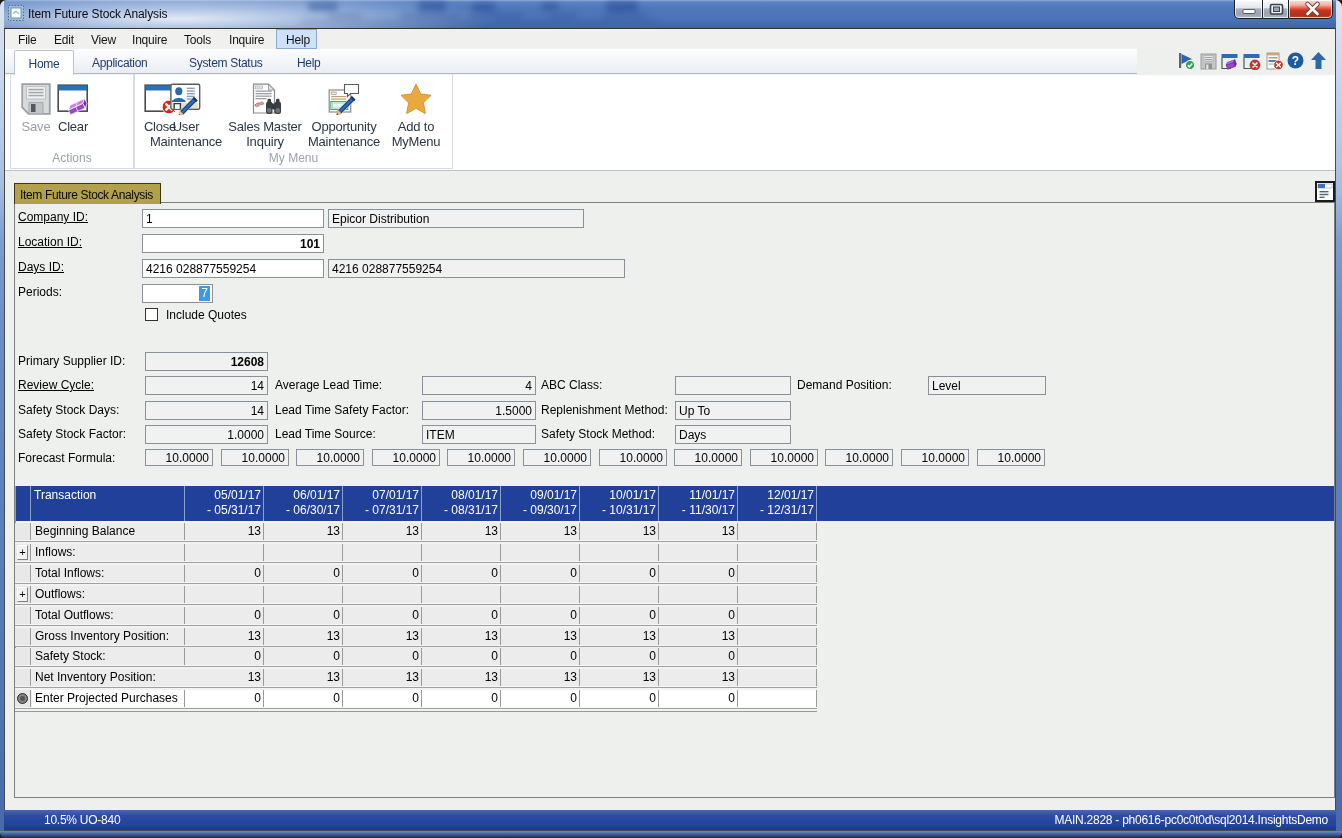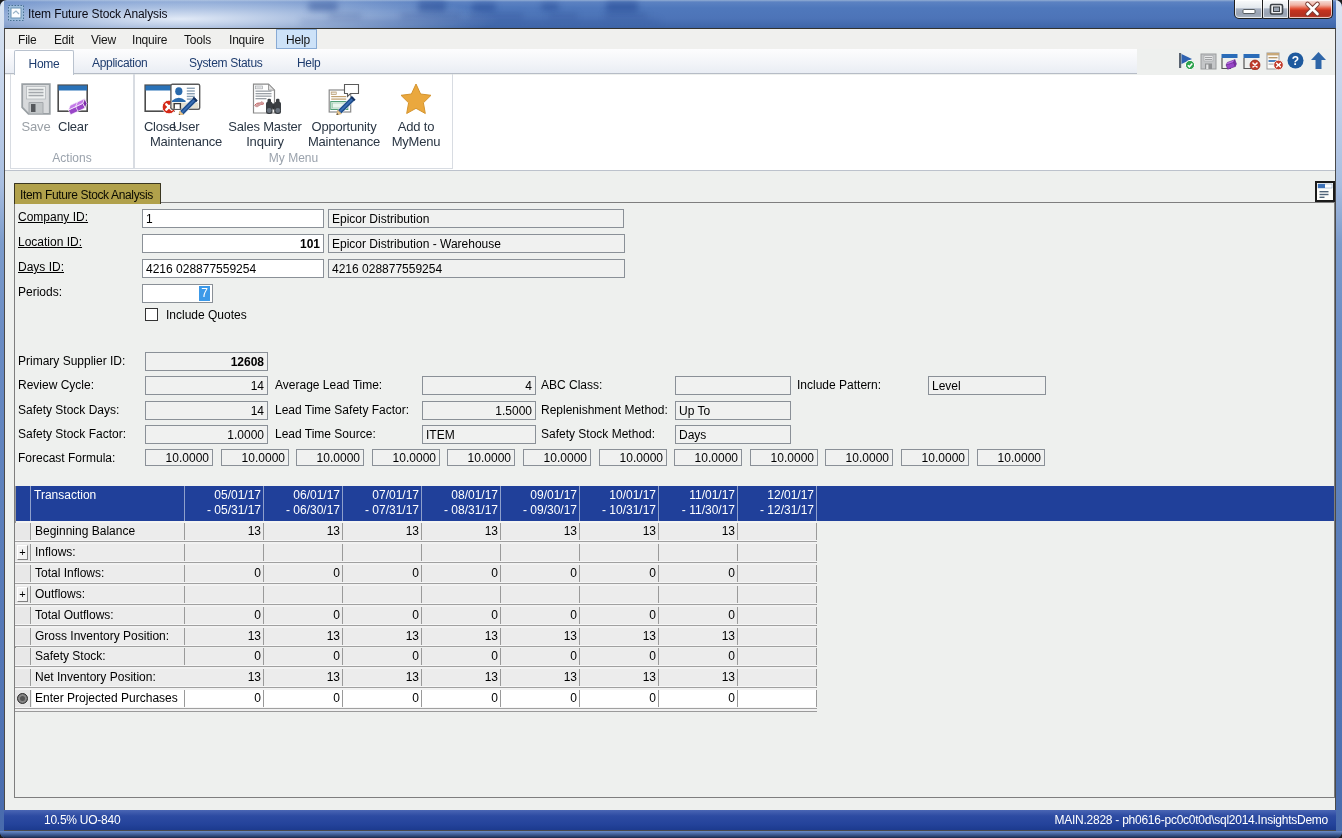--- a/index.html
+++ b/index.html
@@ -280,48 +280,47 @@
       <rect x="1" y="1" width="7" height="4" fill="#3e72b8"></rect>
       <rect x="2.5" y="8" width="9" height="1.4" fill="#506478"></rect>
       <rect x="2.5" y="10.8" width="9" height="1.4" fill="#506478"></rect>
       <rect x="2.5" y="13.6" width="5" height="1.4" fill="#506478"></rect>
     </svg>
   </div>
   <div class="abs" id="panel"></div>
 
   <div class="lbl ul" style="left:18px;top:210px;">Company ID:</div>
   <div class="tb" style="left:142px;top:209px;width:182px;">1</div>
-  <div class="tb ro" style="left:328px;top:209px;width:296px;">Epicor Distribution</div>
+  <div class="tb ro" style="left:328px;top:209px;width:256px;">Epicor Distribution</div>
 
   <div class="lbl ul" style="left:18px;top:235px;">Location ID:</div>
   <div class="tb tr b" style="left:142px;top:234px;width:182px;">101</div>
-  <div class="tb ro" style="left:328px;top:234px;width:297px;">Epicor Distribution - Warehouse</div>
 
   <div class="lbl ul" style="left:18px;top:260px;">Days ID:</div>
   <div class="tb" style="left:142px;top:259px;width:182px;">4216 028877559254</div>
   <div class="tb ro" style="left:328px;top:259px;width:297px;">4216 028877559254</div>
 
   <div class="lbl" style="left:18px;top:285px;">Periods:</div>
   <div class="tb" style="left:142px;top:284px;width:71px;">
       <span style="position:absolute;right:2px;top:1px;background:#3c99e8;color:#fff;padding:0 2px 1px 2px;">7</span>
     </div>
 
   <div class="abs" style="left:145px;top:308px;width:13px;height:13px;background:#fff;border:1px solid #333;"></div>
   <div class="lbl" style="left:166px;top:308px;">Include Quotes</div>
 
   <div class="lbl" style="left:18px;top:354px;">Primary Supplier ID:</div>
   <div class="tb ro tr b" style="left:145px;top:352px;width:123px;">12608</div>
 
-  <div class="lbl" style="left:18px;top:378px;">Review Cycle:</div>
+  <div class="lbl" style="left:18px;top:378px;text-decoration:underline;">Review Cycle:</div>
   <div class="tb ro tr" style="left:145px;top:376px;width:123px;">14</div>
   <div class="lbl" style="left:275px;top:378px;">Average Lead Time:</div>
   <div class="tb ro tr" style="left:422px;top:376px;width:114px;">4</div>
   <div class="lbl" style="left:541px;top:378px;">ABC Class:</div>
   <div class="tb ro" style="left:675px;top:376px;width:116px;"></div>
-  <div class="lbl" style="left:797px;top:378px;">Include Pattern:</div>
+  <div class="lbl" style="left:797px;top:378px;">Demand Position:</div>
   <div class="tb ro" style="left:928px;top:376px;width:118px;">Level</div>
 
   <div class="lbl" style="left:18px;top:403px;">Safety Stock Days:</div>
   <div class="tb ro tr" style="left:145px;top:401px;width:123px;">14</div>
   <div class="lbl" style="left:275px;top:403px;">Lead Time Safety Factor:</div>
   <div class="tb ro tr" style="left:422px;top:401px;width:114px;">1.5000</div>
   <div class="lbl" style="left:541px;top:403px;">Replenishment Method:</div>
   <div class="tb ro" style="left:675px;top:401px;width:116px;">Up To</div>
 
   <div class="lbl" style="left:18px;top:427px;">Safety Stock Factor:</div>

